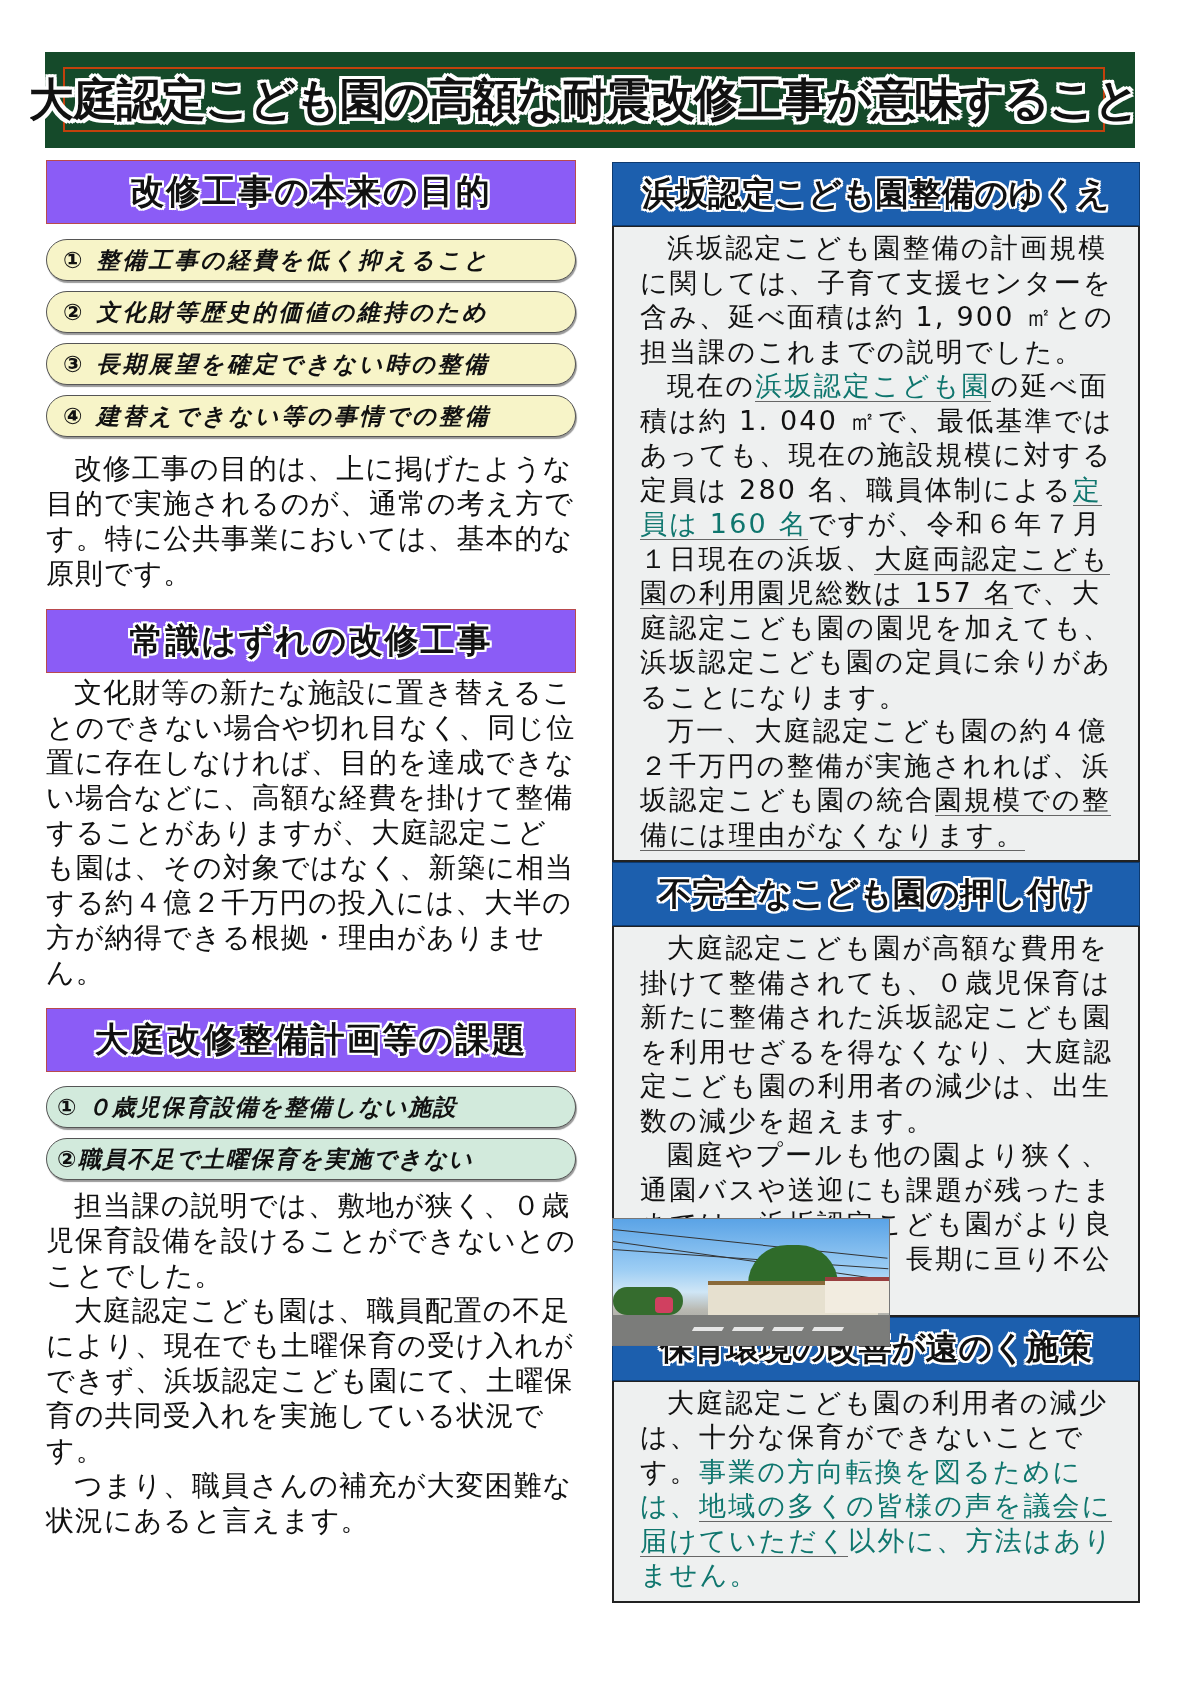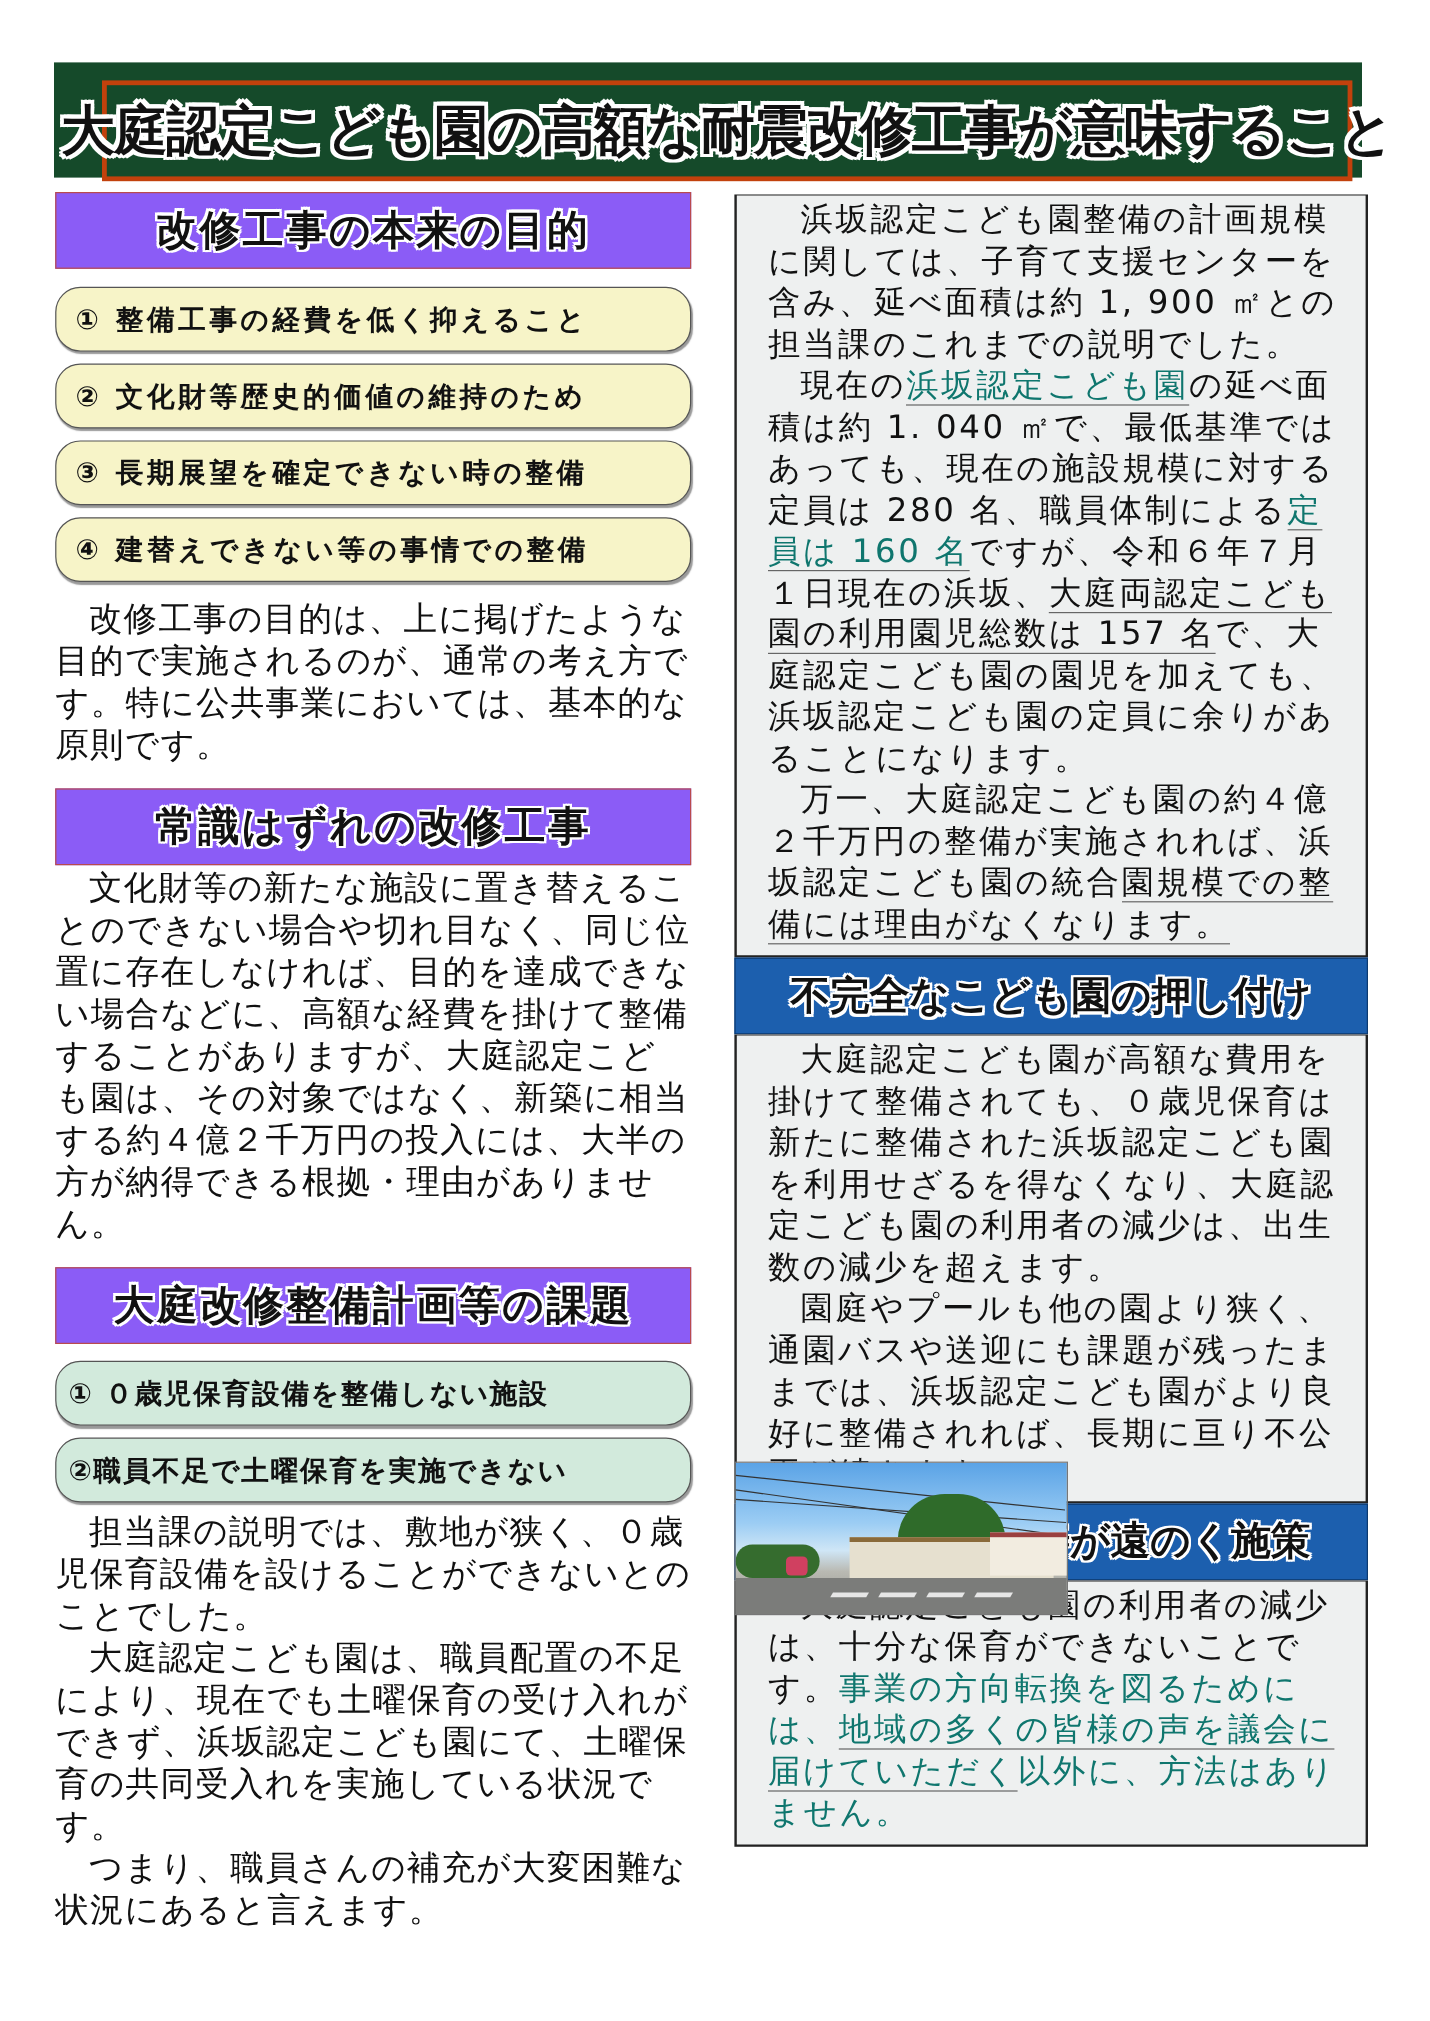--- a/index.html
+++ b/index.html
@@ -4,22 +4,22 @@
 <style>
   * { box-sizing: border-box; margin: 0; padding: 0; }
   html, body { width: 1192px; height: 1684px; background: #ffffff; overflow: hidden; }
   body { position: relative; font-family: "DejaVu Sans", "Liberation Sans", sans-serif; color: #111; }
 
   .banner {
     position: absolute; left: 45px; top: 52px; width: 1090px; height: 96px;
     background: #154a2a;
   }
   .banner-inner {
-    position: absolute; left: 40px; top: 15px; width: 1042px; height: 84px;
-    border: 4px solid #c2410c;
+    position: absolute; left: 18px; top: 15px; width: 1042px; height: 65px;
+    border: 2px solid #c2410c;
     display: flex; align-items: center; justify-content: center;
   }
   .banner-title {
     font-size: 45px; font-weight: bold; color: #111; letter-spacing: -1px;
     -webkit-text-stroke: 0;
     text-shadow:
       -3px -3px 0 #fff, 3px -3px 0 #fff, -3px 3px 0 #fff, 3px 3px 0 #fff,
       0 -3px 0 #fff, 0 3px 0 #fff, -3px 0 0 #fff, 3px 0 0 #fff,
       -2px -2px 0 #fff, 2px 2px 0 #fff;
     white-space: nowrap;
@@ -30,24 +30,24 @@
   .red-head {
     height: 64px; background: #8b5cf6; border: 1px solid #b94a4e;
     display: flex; align-items: center; justify-content: center;
     font-size: 34px; font-weight: bold; color: #111; letter-spacing: 2px;
     text-shadow:
       -2px -2px 0 #fff, 2px -2px 0 #fff, -2px 2px 0 #fff, 2px 2px 0 #fff,
       0 -2px 0 #fff, 0 2px 0 #fff, -2px 0 0 #fff, 2px 0 0 #fff;
     white-space: nowrap;
   }
   .pill {
-    height: 54px; border-radius: 21px; border: 1.5px solid #555;
+    height: 42px; border-radius: 21px; border: 1.5px solid #555;
     display: flex; align-items: center; padding-left: 16px;
     font-size: 23px; font-weight: bold; letter-spacing: 3px; color: #111;
-    white-space: nowrap; box-shadow: 1px 2px 1px #999;
+    white-space: nowrap; box-shadow: 1px 2px 1px #999; font-style: italic;
   }
   .pill.yellow { background: #f7f4c8; }
   .pill.green { background: #d2eadc; letter-spacing: 1.5px; padding-left: 10px; }
   .body-text {
     font-size: 28px; line-height: 35px; color: #111; letter-spacing: 1px;
     font-family: Liberation Mono, monospace;
   }
   .body-text p { text-indent: 1em; }
 
   
@@ -124,20 +124,21 @@
 
   <div class="body-text" style="margin-top:10px">
     <p>担当課の説明では、敷地が狭く、０歳児保育設備を設けることができないとのことでした。</p>
     <p>大庭認定こども園は、職員配置の不足により、現在でも土曜保育の受け入れができず、浜坂認定こども園にて、土曜保育の共同受入れを実施している状況です。</p>
     <p>つまり、職員さんの補充が大変困難な状況にあると言えます。</p>
   </div>
 </div>
 
 <div class="right">
 
+  <div class="blue-head">浜坂認定こども園整備のゆくえ</div>
   <div class="gray-box">
     <p>浜坂認定こども園整備の計画規模に関しては、子育て支援センターを含み、延べ面積は約 1, 900 ㎡との担当課のこれまでの説明でした。</p>
     <p><span>現在の</span><span class="red ul">浜坂認定こども園</span><span>の延べ面積は約 1. 040 ㎡で、最低基準ではあっても、現在の施設規模に対する定員は 280 名、職員体制による</span><span class="red ul">定員は 160 名</span><span>ですが、令和６年７月１日現在の浜坂、</span><span class="ul">大庭両認定こども園の利用園児総数は 157 名</span><span>で、大庭認定こども園の園児を加えても、浜坂認定こども園の定員に余りがあることになります。</span></p>
     <p><span>万一、大庭認定こども園の約４億２千万円の整備が実施されれば、浜坂認定こども園の統合</span><span class="ul">園規模での整備には理由がなくなります。</span></p>
   </div>
 
   <div class="blue-head" style="margin-top:0">不完全なこども園の押し付け</div>
   <div class="gray-box" style="padding-bottom:4px">
     <p>大庭認定こども園が高額な費用を掛けて整備されても、０歳児保育は新たに整備された浜坂認定こども園を利用せざるを得なくなり、大庭認定こども園の利用者の減少は、出生数の減少を超えます。</p>
     <p style="text-indent:1em">

